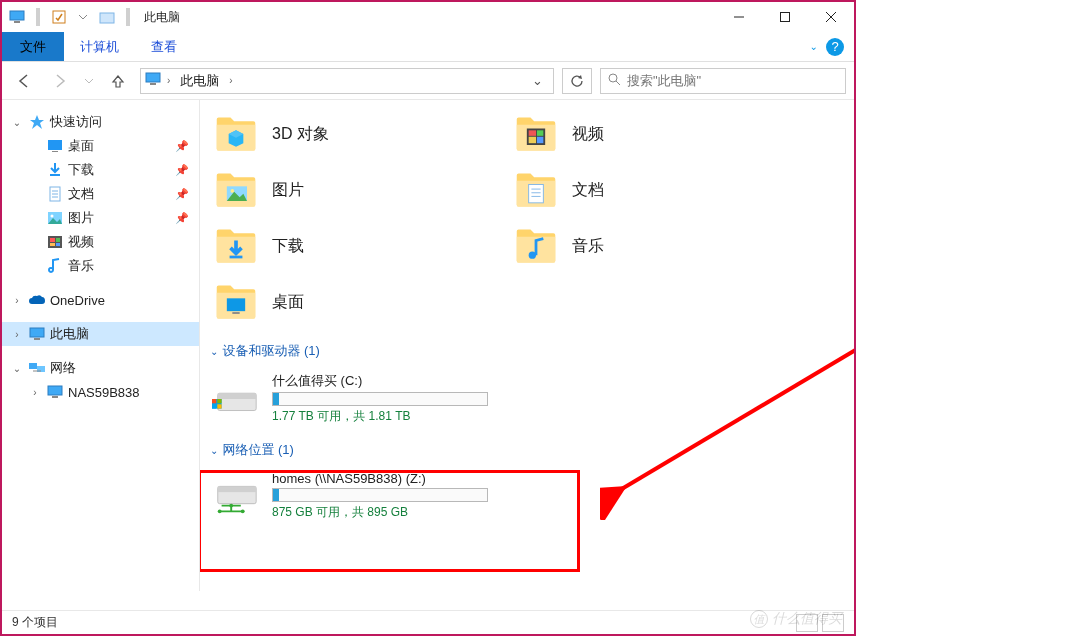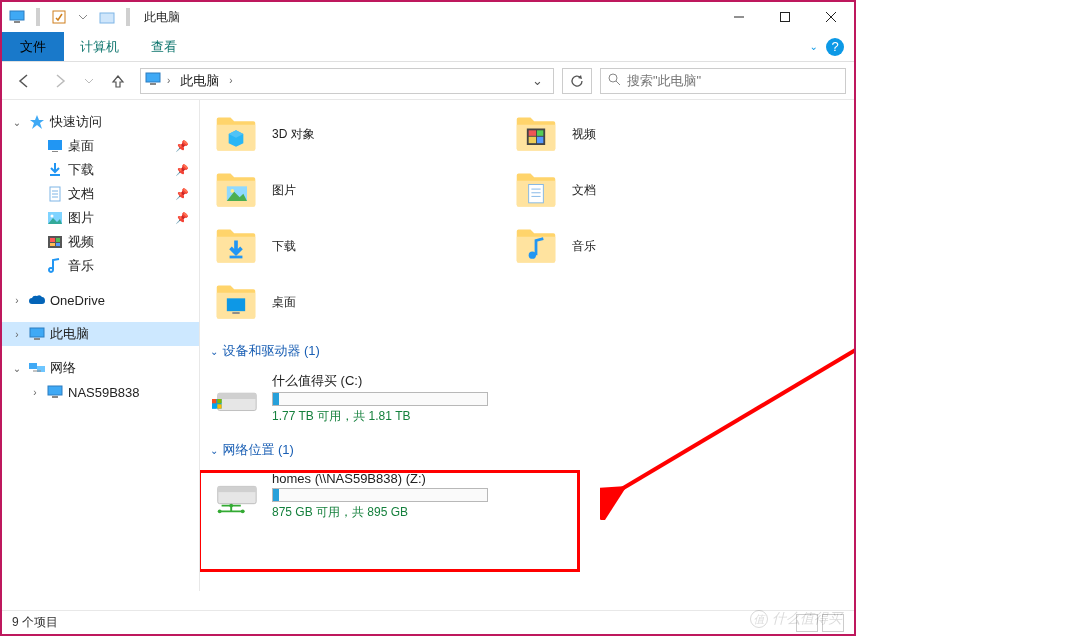--- a/index.html
+++ b/index.html
@@ -8,21 +8,21 @@
   
   .titlebar { height: 30px; display: flex; align-items: center; gap: 2px; padding-left: 4px; }
   .qat-icon { width: 18px; height: 18px; display: inline-flex; align-items: center; justify-content: center; margin: 0 2px; }
   .titlebar .sep { width: 1px; height: 18px; background: #d0d0d0; margin: 0 6px; }
   .titlebar .title { font-size: 12px; color: #222; margin-left: 6px; }
   .win-controls { margin-left: auto; display: flex; }
   .win-btn { width: 46px; height: 30px; display: flex; align-items: center; justify-content: center; font-size: 12px; cursor: pointer; }
   
   .ribbon { height: 30px; display: flex; align-items: stretch; border-bottom: 1px solid #e0e0e0; }
   .ribbon .file-tab { background: #1979ca; color: #000000; font-size: 13px; padding: 0 18px; display: flex; align-items: center; }
-  .ribbon .tab { font-size: 13px; color: #0f766e; padding: 0 16px; display: flex; align-items: center; cursor: pointer; }
+  .ribbon .tab { font-size: 13px; color: #1d4ed8; padding: 0 16px; display: flex; align-items: center; cursor: pointer; }
   .ribbon .spacer { flex: 1; }
   .ribbon .right { display: flex; align-items: center; padding-right: 10px; gap: 8px; }
   .help-circle { width: 18px; height: 18px; border-radius: 50%; background: #0c99e6; color: #fff; font-size: 13px; display: flex; align-items: center; justify-content: center; }
   
   .navrow { height: 38px; display: flex; align-items: center; gap: 8px; padding: 0 8px; border-bottom: 1px solid #e8e8e8; }
   .nav-btn { width: 28px; height: 28px; display: flex; align-items: center; justify-content: center; color: #555; cursor: pointer; }
   .nav-btn.disabled { color: #bbb; cursor: default; }
   .addrbar { flex: 1; height: 26px; border: 1px solid #ccc; display: flex; align-items: center; padding: 0 4px; gap: 6px; font-size: 13px; }
   .addrbar .crumb { color: #222; padding: 0 4px; }
   .addrbar .chev { color: #666; font-size: 10px; }
@@ -39,21 +39,21 @@
   .tree-item .icon { width: 18px; height: 18px; display: inline-flex; align-items: center; justify-content: center; }
   .tree-item .pin { margin-left: auto; margin-right: 10px; color: #888; font-size: 11px; }
   .tree-item.indent1 { padding-left: 26px; }
   .tree-item.indent2 { padding-left: 26px; }
   .tree-gap { height: 10px; }
   .main { flex: 1; position: relative; padding: 6px 8px; overflow: hidden; }
   .folder-row { display: flex; }
   .folder-item { width: 300px; display: flex; align-items: center; gap: 12px; padding: 4px; cursor: pointer; }
   .folder-icon { width: 48px; height: 48px; display: flex; align-items: center; justify-content: center; position: relative; }
   .folder-svg { width: 44px; height: 44px; }
-  .folder-label { font-size: 12px; color: #222; }
+  .folder-label { font-size: 16px; color: #222; }
   .group-header { display: flex; align-items: center; gap: 4px; font-size: 13px; color: #1a5fb4; margin: 12px 0 8px 2px; cursor: pointer; }
   .drive-item { display: flex; align-items: center; gap: 12px; padding: 4px; cursor: pointer; }
   .drive-icon { width: 48px; height: 40px; display: flex; align-items: center; justify-content: center; }
   .drive-info { display: flex; flex-direction: column; gap: 2px; }
   .drive-info .name { font-size: 13px; color: #222; }
   .drive-info .bar { width: 216px; height: 14px; border: 1px solid #b8b8b8; background: #fafafa; position: relative; }
   .drive-info .bar .fill { position: absolute; left: 0; top: 0; bottom: 0; background: #26a0da; }
   .drive-info .status { font-size: 12px; color: #15803d; }
   .highlight-box { position: absolute; border: 3px solid #ff0000; pointer-events: none; }
   

